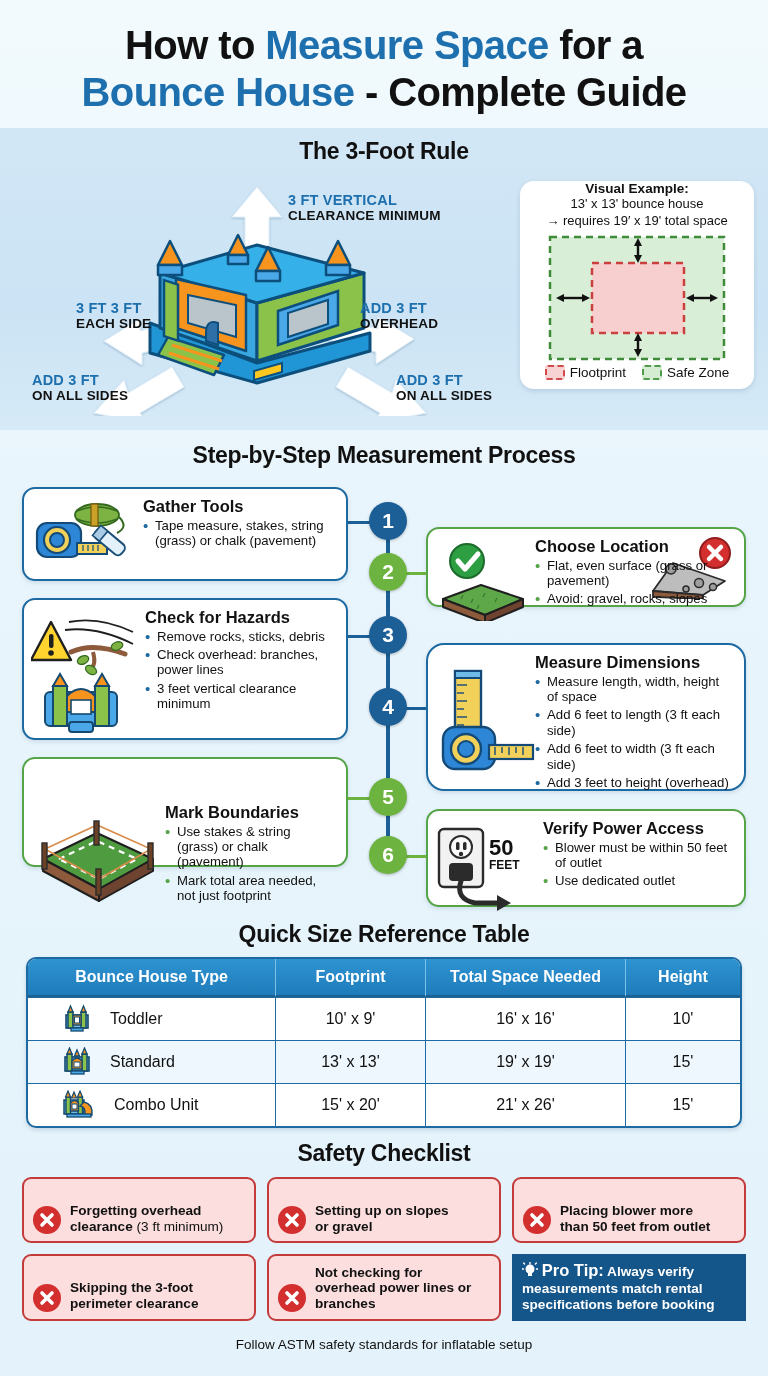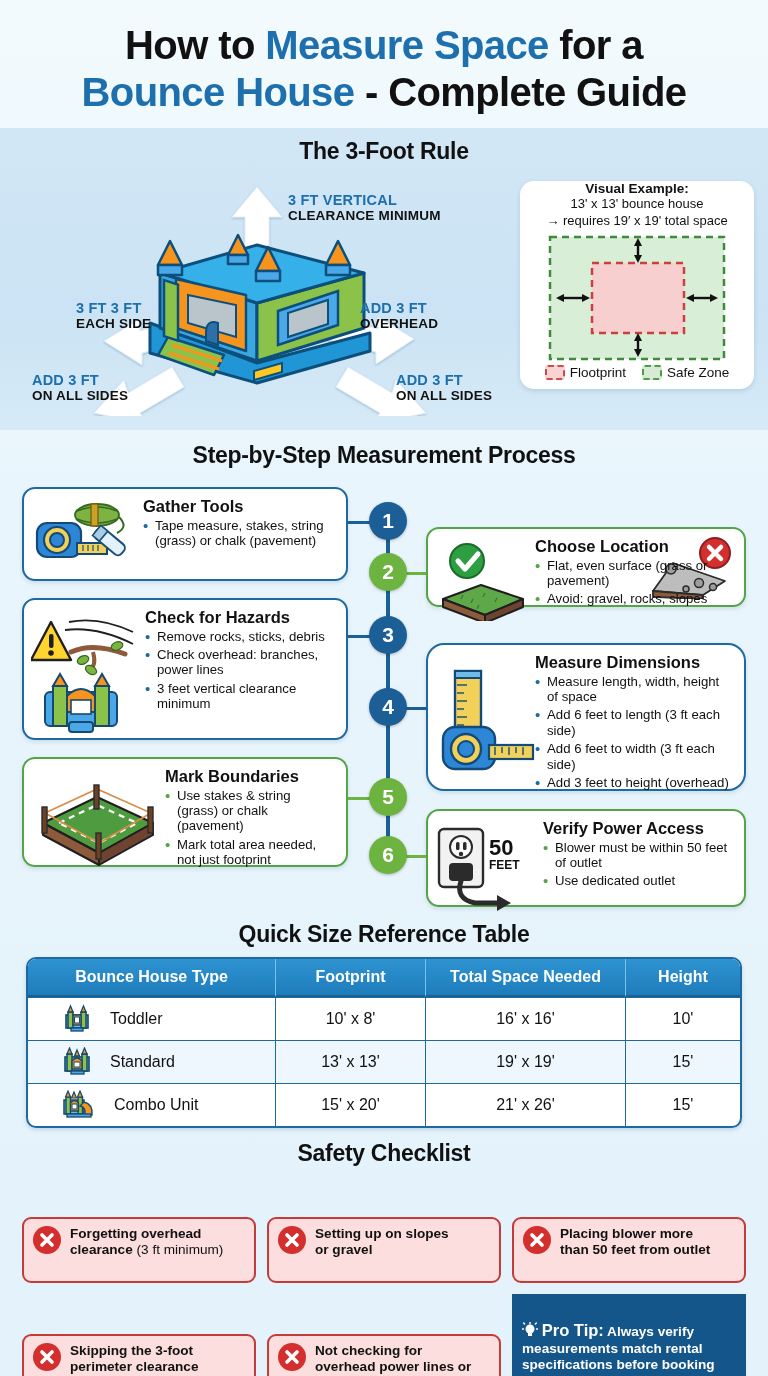--- a/index.html
+++ b/index.html
@@ -82,21 +82,21 @@
   tbody td:last-child { border-right: none; }
   tbody tr:nth-child(2) td { background: #eef7fd; }
   td.typecell { text-align: right; padding-left: 34px; }
   td.typecell .inner { display: flex; align-items: center; gap: 18px; }
 
   
   .safety-sec { padding: 6px 0 4px; }
   .sgrid { display: grid; grid-template-columns: repeat(3, 1fr); gap: 11px;
            padding: 0 22px; margin-top: 10px; }
   .sitem { background: #fbdedd; border: 2px solid #c33b3b; border-radius: 9px;
-           padding: 7px 9px; display: flex; align-items: flex-start; gap: 9px; min-height: 66px; margin-top: 40px; }
+           padding: 7px 9px; display: flex; align-items: flex-end; gap: 9px; min-height: 66px; }
   .xmark { width: 28px; height: 28px; border-radius: 50%; background: #d32f2f; flex: none;
            display: flex; align-items: center; justify-content: center; }
   .stxt { font-size: 13.6px; font-weight: bold; line-height: 1.16; }
   .stxt .light { font-weight: normal; }
   .protip { background: #14558a; border-radius: 0; padding: 7px 10px; color: #fff;
             font-size: 13.6px; font-weight: bold; line-height: 1.2; min-height: 66px;
             display:flex; align-items:center; }
   .protip .lead { font-size: 16.5px; }
   .protip .reg { font-weight: bold; }
   .footer { text-align: center; font-size: 13.5px; padding: 12px 0 8px; }
@@ -406,21 +406,21 @@
               <li>Measure length, width, height of space</li>
               <li>Add 6 feet to length (3 ft each side)</li>
               <li>Add 6 feet to width (3 ft each side)</li>
               <li>Add 3 feet to height (overhead)</li>
             </ul>
           </div>
         </div>
       </div>
 
       <div class="card green" style="left:22px; top:278px; width:326px; height:110px;">
-        <div style="position:relative;height:100%;">
+        <div style="position:relative;height:100%;margin-top:36px;">
           <svg width="140" height="104" style="position:absolute;left:-6px;top:2px">
             <polygon points="14,54 68,28 124,54 70,84" fill="#4f9b3f" stroke="#1f1f1f" stroke-width="2" stroke-linejoin="round"></polygon>
             <polygon points="14,54 14,66 70,96 70,84" fill="#8d5a3c" stroke="#1f1f1f" stroke-width="2" stroke-linejoin="round"></polygon>
             <polygon points="124,54 124,66 70,96 70,84" fill="#6e4330" stroke="#1f1f1f" stroke-width="2" stroke-linejoin="round"></polygon>
             <polygon points="30,54 68,36 108,54 70,74" fill="none" stroke="#fff" stroke-width="2.3" stroke-dasharray="6,5"></polygon>
             <g stroke="#d98c4a" stroke-width="1.6" fill="none">
               <path d="M16,44 L68,20 L122,44 L70,74 Z"></path>
             </g>
             <g fill="#6b4226" stroke="#2b2b2b" stroke-width="1.4">
               <rect x="13" y="38" width="5" height="26"></rect>
@@ -486,21 +486,21 @@
                 <rect x="19" y="8" width="5" height="16" fill="#8bc34a" stroke="#15496f" stroke-width="1.5"></rect>
                 <rect x="11" y="11" width="8" height="10" fill="#f7941e" stroke="#15496f" stroke-width="1.4"></rect>
                 <rect x="12.5" y="13" width="5" height="6" fill="#fff" stroke="#15496f" stroke-width="1"></rect>
                 <polygon points="8.5,2 11,8 6,8" fill="#f7941e" stroke="#15496f" stroke-width="1.3"></polygon>
                 <polygon points="21.5,2 24,8 19,8" fill="#f7941e" stroke="#15496f" stroke-width="1.3"></polygon>
                 <rect x="9" y="24" width="12" height="3" fill="#4aa7e8" stroke="#15496f" stroke-width="1.3"></rect>
               </svg>
               <span>Toddler</span>
             </span>
           </td>
-          <td>10' x 8'</td>
+          <td>10' x 9'</td>
           <td>16' x 16'</td>
           <td>10'</td>
         </tr>
         <tr>
           <td class="typecell">
             <span class="inner">
               <svg width="30" height="30">
                 <rect x="3" y="10" width="24" height="14" fill="#6fbbe8" stroke="#15496f" stroke-width="1.6"></rect>
                 <rect x="5" y="7" width="5" height="17" fill="#8bc34a" stroke="#15496f" stroke-width="1.5"></rect>
                 <rect x="20" y="7" width="5" height="17" fill="#8bc34a" stroke="#15496f" stroke-width="1.5"></rect>

